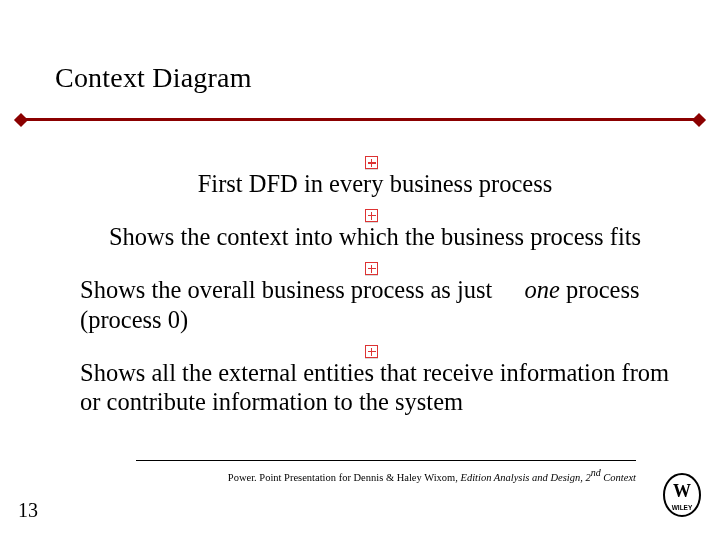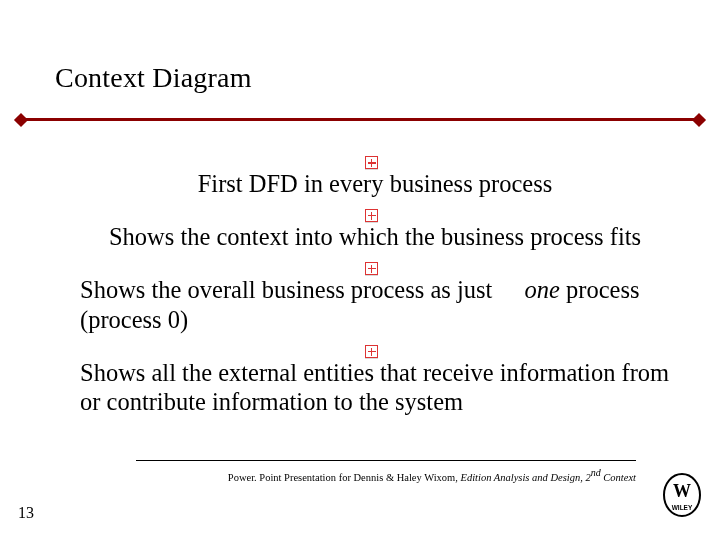--- a/index.html
+++ b/index.html
@@ -17,21 +17,21 @@
   .bullet-icon { flex: 0 0 auto; width: 13px; height: 13px; margin-top: 8px; margin-right: 8px; background: #fff; border: 1px solid #d33; position: relative; box-shadow: 0 1px 0 rgba(0,0,0,0.15); }
   .bullet-icon::before, .bullet-icon::after { content: ""; position: absolute; background: #d33; }
   .bullet-icon::before { left: 5px; top: 2px; width: 1.5px; height: 8px; }
   .bullet-icon::after  { left: 2px; top: 5px; width: 8px; height: 1.5px; }
   .bullet-text { font-size: 24.5px; line-height: 1.22; }
   .bullet-text .ital { font-style: italic; margin-left: 26px; }
   .footer-rule { position: absolute; left: 136px; top: 460px; width: 500px; height: 0; border-top: 1px solid #000; }
   .footer-text { position: absolute; left: 136px; top: 466px; width: 500px; font-size: 10.5px; text-align: right; line-height: 1.35; }
   .footer-text .ital { font-style: italic; }
   .footer-text .sup { font-size: 10px; vertical-align: super; text-align: center; }
-  .page-num { position: absolute; left: 18px; bottom: 18px; font-size: 16px; }
+  .page-num { position: absolute; left: 18px; bottom: 18px; font-size: 20px; }
   .logo { position: absolute; right: 18px; bottom: 22px; width: 40px; height: 46px; }
 </style>
 </head>
 <body>
 
 <div class="slide">
 
   <div class="title-area">
     <div class="title">Context Diagram</div>
   </div>

